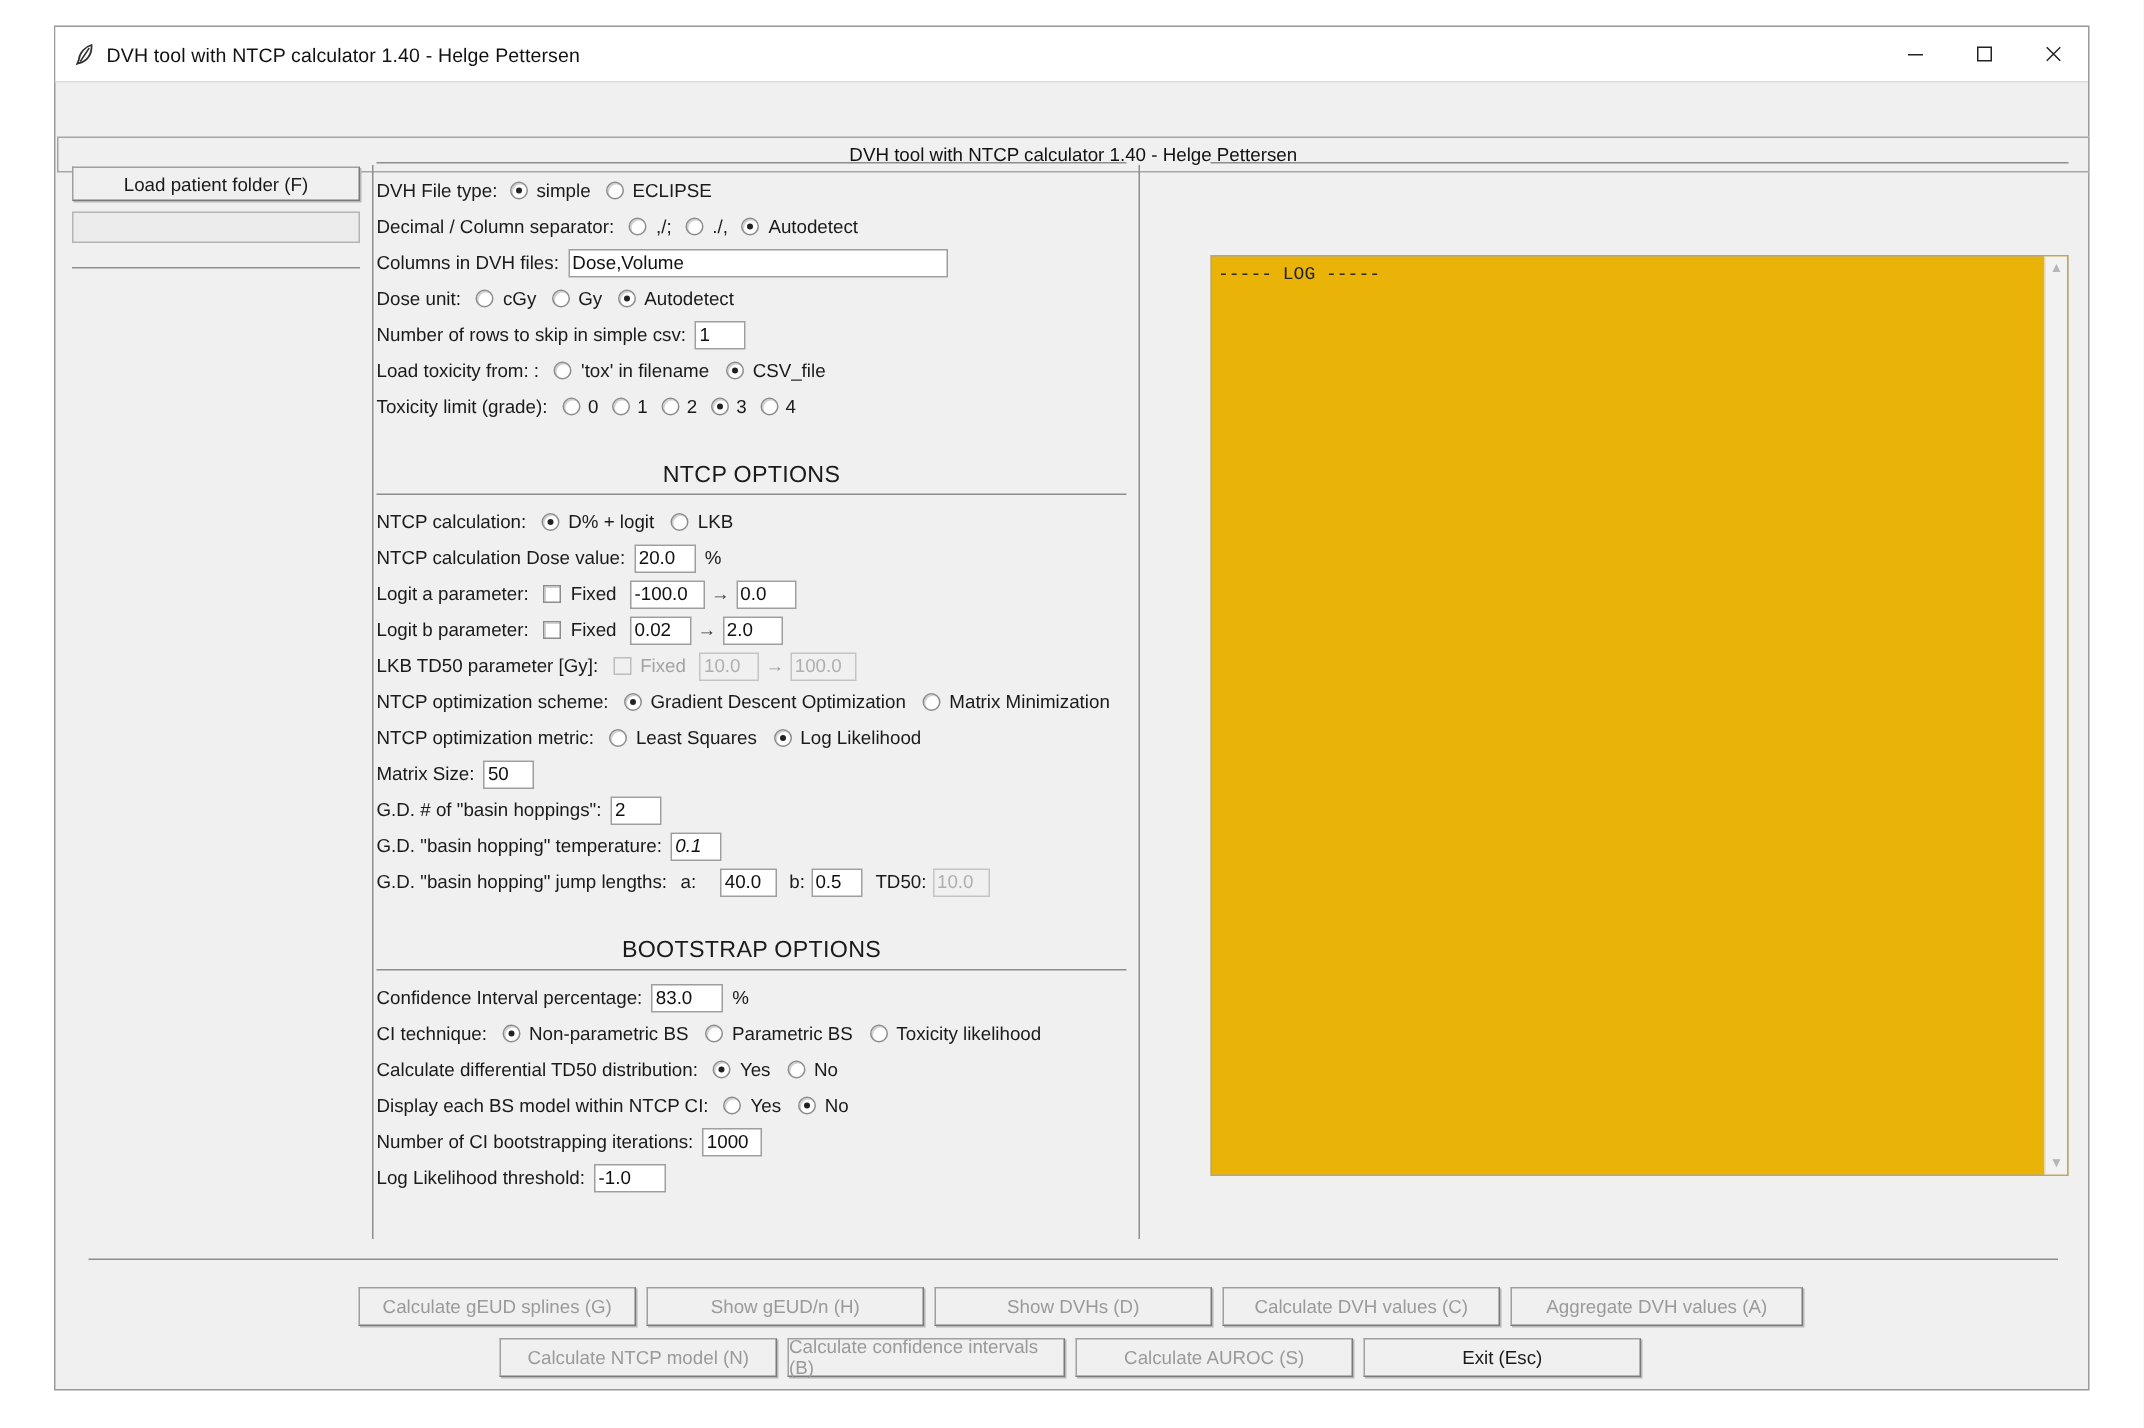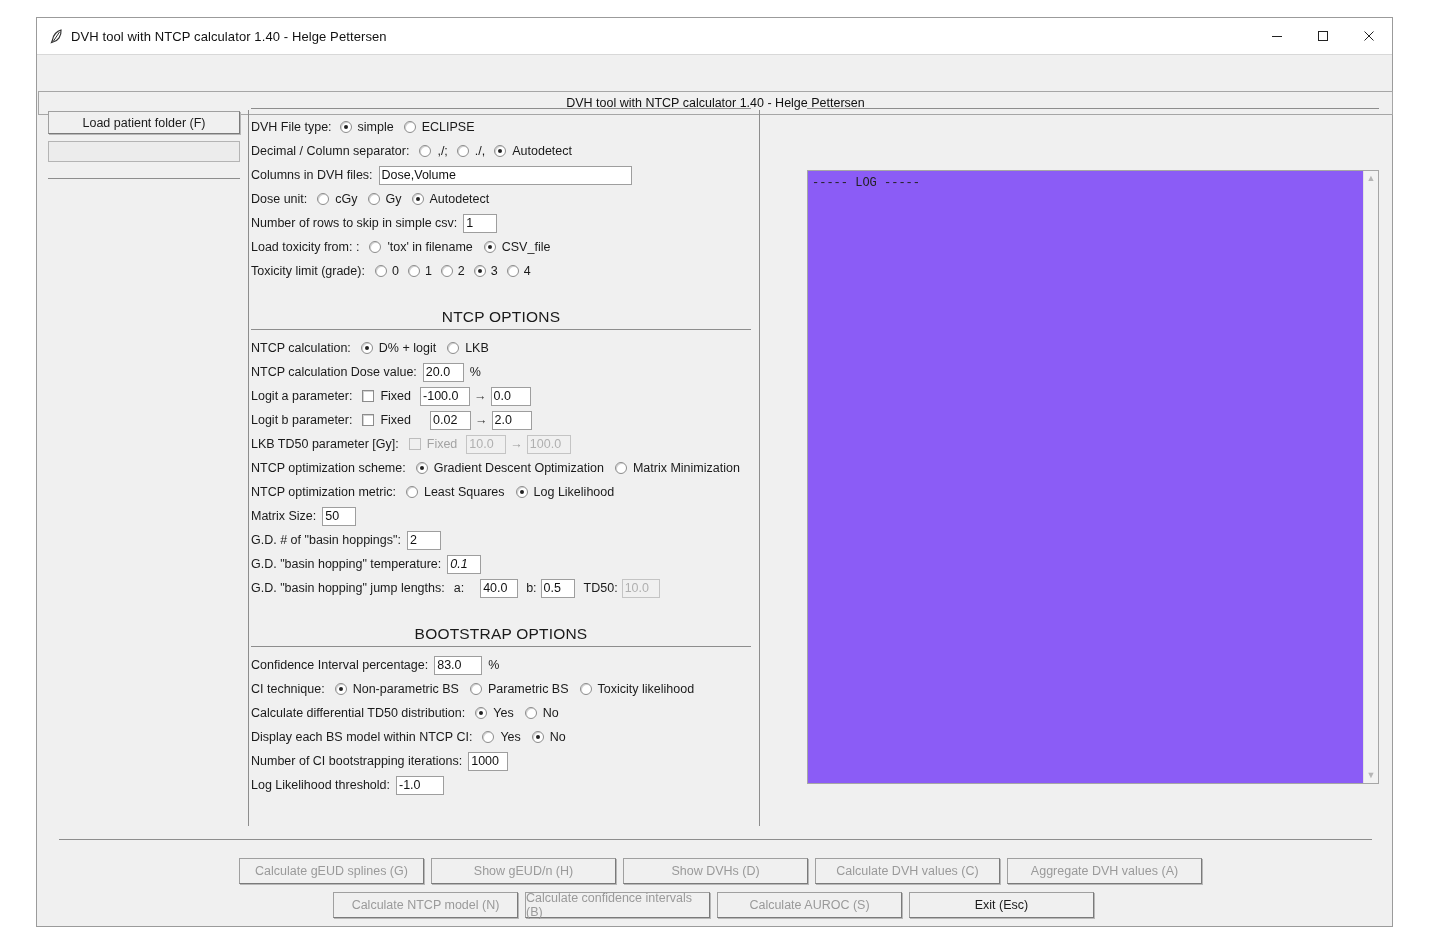--- a/index.html
+++ b/index.html
@@ -106,21 +106,21 @@
     padding:0 2px;line-height:17px;
     overflow:hidden;
   }
   .tf.dim{background:#f0f0f0;border-color:#c4c4c4;color:#b0b0b0;}
   .arrow{padding:0 4px;color:#333;}
   
   .rightcol{position:absolute;left:770px;top:22px;width:572px;}
   .right-rule{height:1px;background:#8d8d8d;width:100%;}
   .logbox{
     position:absolute;left:0;top:62px;width:572px;height:614px;
-    border:1px solid #a6a6a6;box-sizing:border-box;background:#8b5cf6;
+    border:1px solid #a6a6a6;box-sizing:border-box;background:#eab308;
     display:flex;
   }
   .logtext{
     flex:1;padding:5px 4px;
     font-family:"Liberation Mono",monospace;font-size:12px;color:#222;
     white-space:pre;overflow:hidden;
   }
   .scrollbar{
     width:15px;background:#f2f2f2;border-left:1px solid #e2e2e2;
     display:flex;flex-direction:column;justify-content:space-between;align-items:center;
@@ -314,21 +314,21 @@
         <span class="tf" style="width:40px;">0.0</span>
       </div>
 
       <div class="row">
         <span class="lbl">Logit b parameter:</span>
         <span style="width:10px"></span>
         <span class="cbox"></span>
         <span style="width:6px"></span>
         <span class="lbl">Fixed</span>
         <span style="width:9px"></span>
-        <span class="tf" style="width:41px;margin-left:10px;">0.02</span>
+        <span class="tf" style="width:41px;">0.02</span>
         <span class="arrow">→</span>
         <span class="tf" style="width:40px;">2.0</span>
       </div>
 
       <div class="row">
         <span class="lbl">LKB TD50 parameter [Gy]:</span>
         <span style="width:10px"></span>
         <span class="cbox dim"></span>
         <span style="width:6px"></span>
         <span class="lbl dim">Fixed</span>

